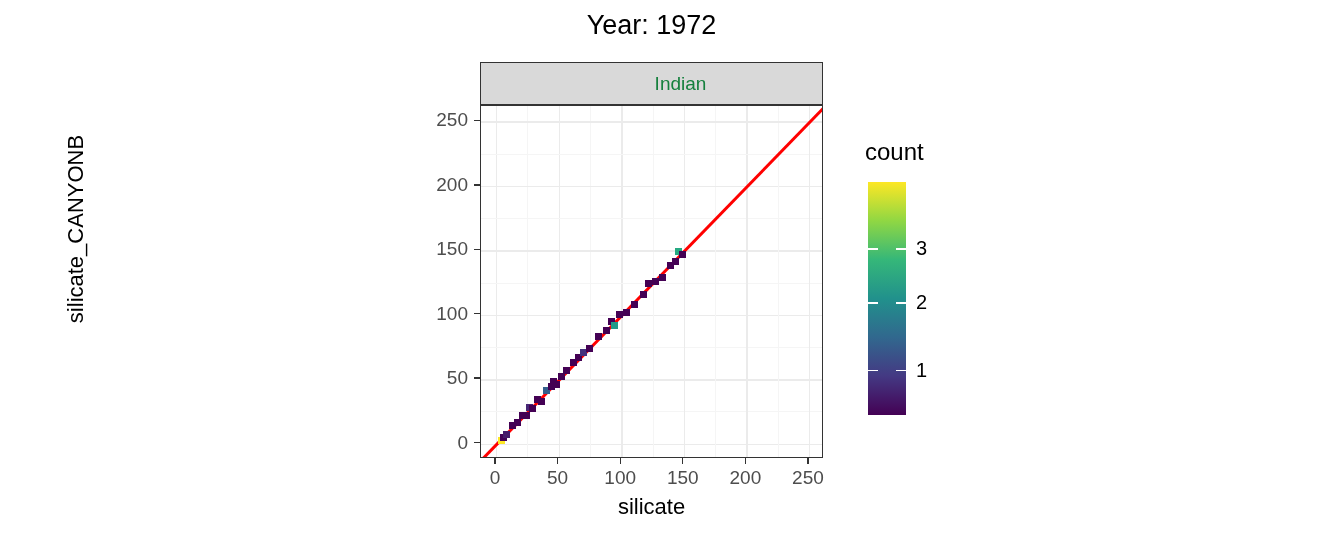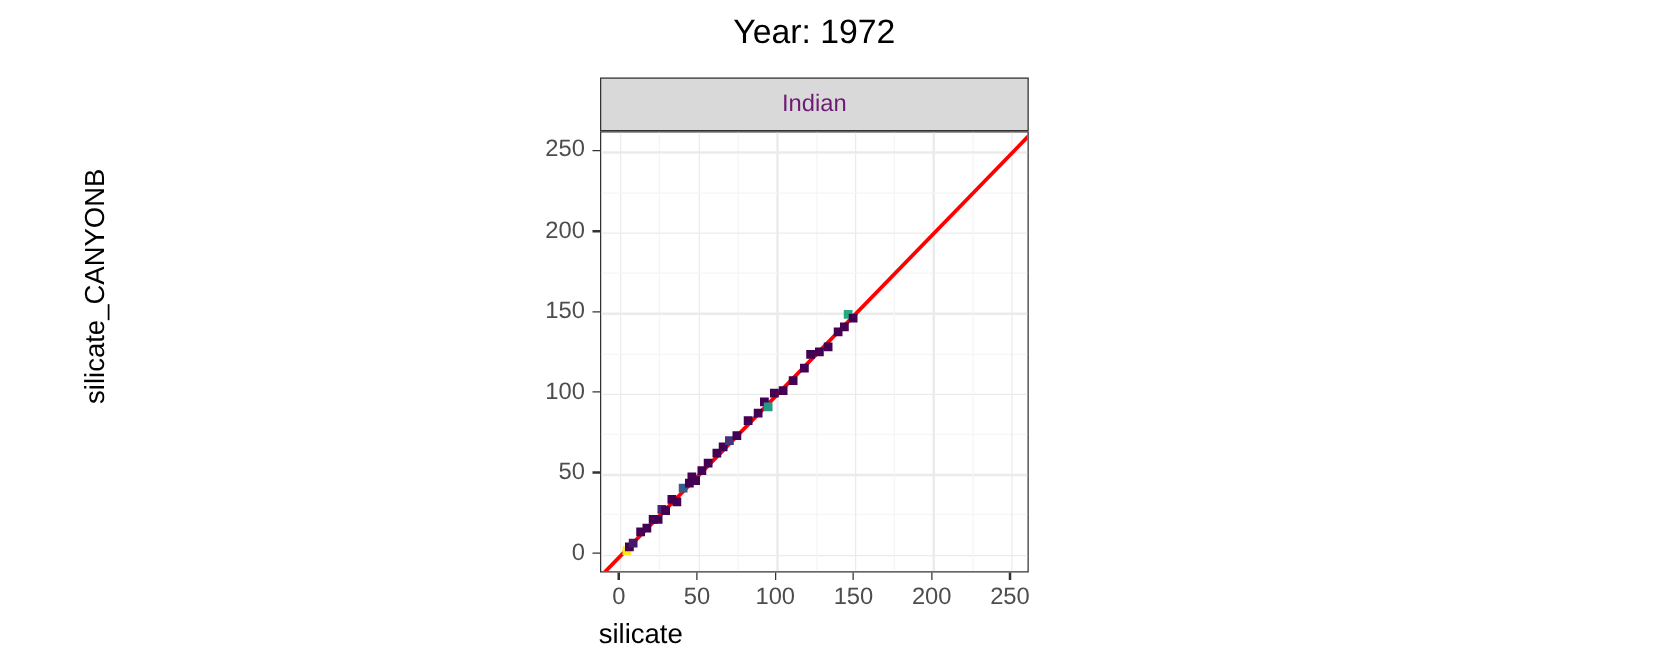--- a/index.html
+++ b/index.html
@@ -17,21 +17,21 @@
   }
 
   
   .strip{
     position:absolute;left:480px;top:62px;width:343px;height:43px;
     background:#d9d9d9;border:1px solid #333333;box-sizing:border-box;
   }
   .strip-label{
     position:absolute;left:0;top:0;width:100%;height:100%;
     display:flex;align-items:center;justify-content:center;
-    font-size:19px;color:#701a75;
+    font-size:19px;color:#15803d;padding-left:29px;
   }
 
   
   .panel{
     position:absolute;left:480px;top:105px;width:343px;height:353px;
     background:#ffffff;border:1.4px solid #333333;box-sizing:border-box;
     overflow:hidden;
   }
   .panel-inner{position:absolute;inset:0;}
 
@@ -51,21 +51,21 @@
     position:absolute;text-align:right;font-size:19px;color:#4d4d4d;
     width:60px;left:408px;line-height:19px;
   }
   .xtick-mark{position:absolute;height:6px;width:1.4px;background:#333333;top:458px;}
   .xlab{
     position:absolute;text-align:center;font-size:19px;color:#4d4d4d;
     width:60px;top:468px;line-height:19px;
   }
 
   .axis-title-x{
-    position:absolute;left:479px;top:494px;width:345px;
+    position:absolute;left:479px;top:494px;width:345px;text-align:center;
     font-size:22px;color:#000000;white-space:nowrap;
   }
   .axis-title-y{
     position:absolute;left:-104px;top:216px;width:360px;text-align:center;
     font-size:22px;color:#000000;white-space:nowrap;
     transform:rotate(-90deg);transform-origin:center center;
   }
 
   
   .legend{position:absolute;left:860px;top:138px;width:150px;height:300px;}
@@ -186,14 +186,35 @@
       <div class="xlab" style="left: 652.796px;">150</div>
       <div class="xtick-mark" style="left: 744.687px;"></div>
       <div class="xlab" style="left: 715.387px;">200</div>
       <div class="xtick-mark" style="left: 807.278px;"></div>
       <div class="xlab" style="left: 777.978px;">250</div>
     </div>
 
   <div class="axis-title-x">silicate</div>
   <div class="axis-title-y">silicate_CANYONB</div>
 
+  <div class="legend">
+    <div class="legend-title">count</div>
+    <div class="colorbar" id="colorbar" style="background: linear-gradient(rgb(253, 231, 37), rgb(144, 215, 67), rgb(53, 183, 121), rgb(33, 145, 140), rgb(49, 104, 142), rgb(68, 57, 131), rgb(68, 1, 84));"></div>
+    <div id="legend-ticks">
+        <div class="cb-tick" style="top: 110.405px;">
+          <span></span>
+          <span class="r" style="margin-top:-1.6px"></span>
+        </div>
+        <div class="cb-label" style="top: 100.405px;">3</div>
+        <div class="cb-tick" style="top: 163.995px;">
+          <span></span>
+          <span class="r" style="margin-top:-1.6px"></span>
+        </div>
+        <div class="cb-label" style="top: 153.995px;">2</div>
+        <div class="cb-tick" style="top: 231.565px;">
+          <span></span>
+          <span class="r" style="margin-top:-1.6px"></span>
+        </div>
+        <div class="cb-label" style="top: 221.565px;">1</div>
+      </div>
+  </div>
 
 </div>
 
 </body></html>

